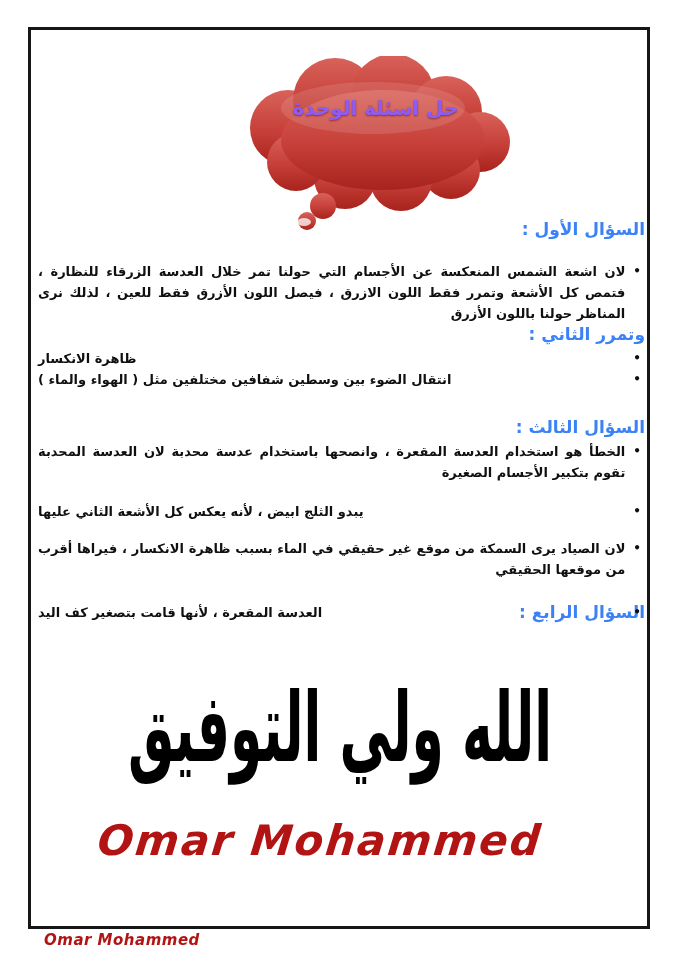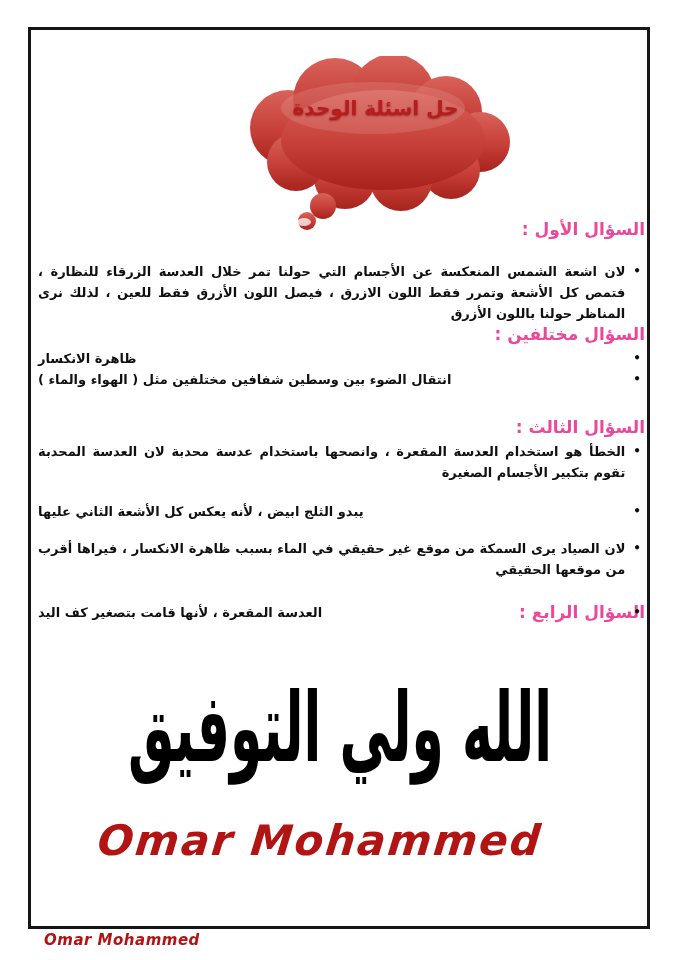--- a/index.html
+++ b/index.html
@@ -22,35 +22,35 @@
     position:absolute;
     left:233px;top:56px;
     width:285px;height:178px;
   }
   .bubble-wrap svg{position:absolute;left:0;top:0;}
   .bubble-text{
     position:absolute;
     left:0;top:36px;
     width:100%;
     text-align:center;
-    color:#b91c1c;
+    color:#8b5cf6;
     font-weight:bold;
     font-size:20px;
     line-height:33px;
     direction:rtl;
     text-shadow:0 1px 2px rgba(90,0,0,.55);
   }
   
   .heading{
     position:absolute;
     right:34px;
     direction:rtl;
     font-size:17px;
     font-weight:bold;
-    color:#ec4899;
+    color:#3b82f6;
     white-space:nowrap;
   }
   .bullet{
     position:absolute;
     right:38px;
     width:603px;
     direction:rtl;
     display:flex;
     align-items:flex-start;
     gap:8px;
@@ -142,21 +142,21 @@
       <div>حل اسئلة الوحدة</div>
     </div>
   </div>
 
   <div class="heading" style="top:219px">السؤال الأول :</div>
   <div class="bullet" style="top:261px">
     <span class="marker">•</span>
     <div class="bt justify">لان اشعة الشمس المنعكسة عن الأجسام التي حولنا تمر خلال العدسة الزرقاء للنظارة ، فتمص كل الأشعة وتمرر فقط اللون الازرق ، فيصل اللون الأزرق فقط للعين ، لذلك نرى المناظر حولنا باللون الأزرق</div>
   </div>
 
-  <div class="heading" style="top:324px">السؤال مختلفين :</div>
+  <div class="heading" style="top:324px">وتمرر الثاني :</div>
   <div class="bullet" style="top:348px">
     <span class="marker">•</span>
     <div class="bt">ظاهرة الانكسار</div>
   </div>
   <div class="bullet" style="top:369px">
     <span class="marker">•</span>
     <div class="bt">انتقال الضوء بين وسطين شفافين مختلفين مثل ( الهواء والماء )</div>
   </div>
 
   <div class="heading" style="top:417px">السؤال الثالث :</div>

